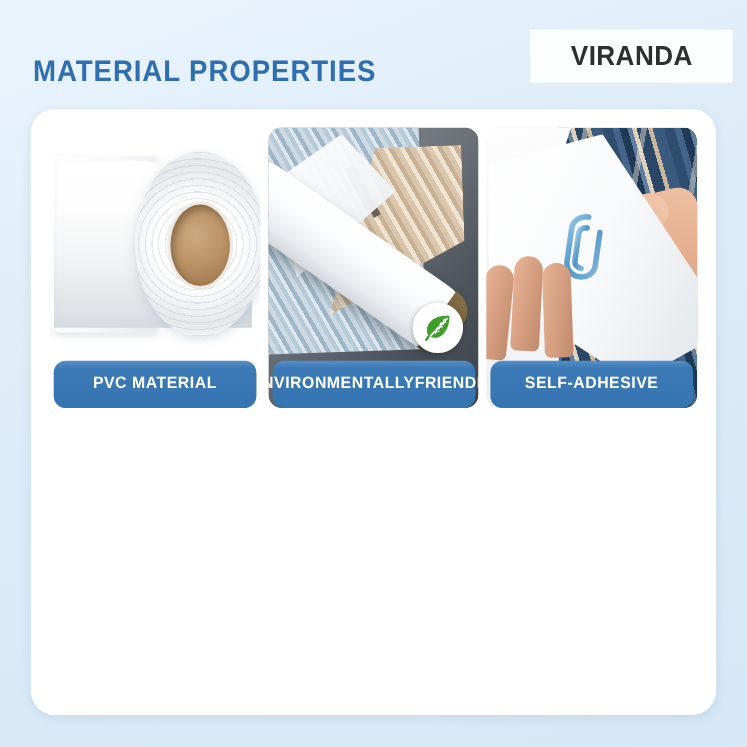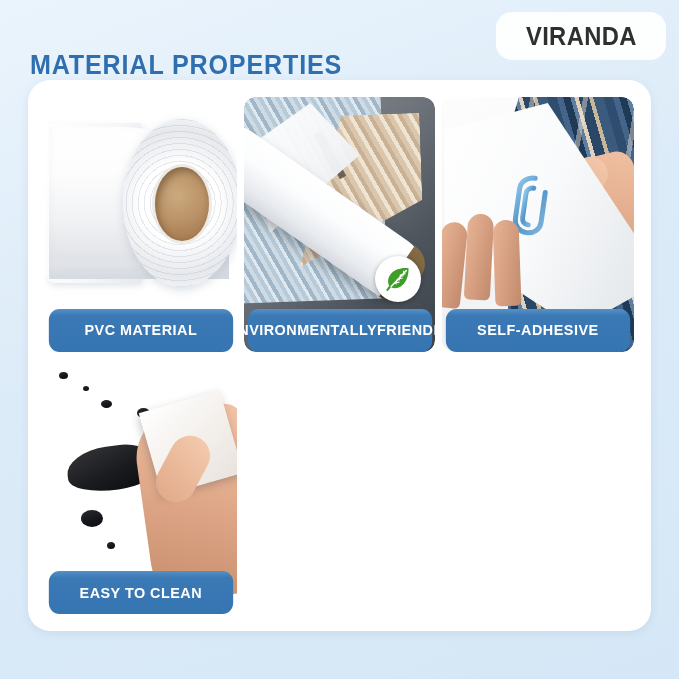--- a/index.html
+++ b/index.html
@@ -34,40 +34,39 @@
     letter-spacing: 0.9px;
     color: #2f6fb0;
     text-transform: uppercase;
     transform: scaleX(0.93);
     transform-origin: left center;
     white-space: nowrap;
   }
 
   #brand-logo {
     position: absolute;
-    right: 13px; top: 12px;
-    width: 170px; height: 48px;
+    right: 13px; top: 27px;
+    width: 184px; height: 48px;
     background: #fdfefe;
     display: flex;
     align-items: center;
     justify-content: center;
-    border-radius: 16px;
   }
   #brand-name {
     font-size: 25px;
     font-weight: bold;
     letter-spacing: 0.4px;
     color: #2f2f2f;
     transform: scaleX(0.95);
   }
 
   
   #card {
     position: absolute;
-    left: 28px; top: 80px;
+    left: 28px; top: 99px;
     width: 623px; height: 551px;
     background: #ffffff;
     border-radius: 22px;
     box-shadow: 0 2px 8px rgba(120,150,180,0.16);
     padding-left: 20px;
   }
 
   #grid {
     position: absolute;
     left: 17px; top: 17px;
@@ -550,32 +549,17 @@
           <div class="adh-hand-l">
             <div class="finger" style="left:2px;  top:18px; transform:rotate(6deg);"></div>
             <div class="finger" style="left:30px; top:10px; transform:rotate(3deg);"></div>
             <div class="finger" style="left:58px; top:16px; transform:rotate(-2deg);"></div>
           </div>
         </div>
         <div class="tile-label">SELF-ADHESIVE</div>
       </div>
 
 
-      <div class="tile">
-        <div class="tile-photo" id="photo-clean">
-          <div class="stain" style="left:14px; top:12px; width:9px;  height:7px;"></div>
-          <div class="stain" style="left:38px; top:26px; width:6px;  height:5px;"></div>
-          <div class="stain" style="left:56px; top:40px; width:11px; height:8px;"></div>
-          <div class="stain" style="left:92px; top:48px; width:13px; height:10px;"></div>
-          <div class="stain" style="left:36px; top:150px;width:22px; height:17px;"></div>
-          <div class="stain" style="left:62px; top:182px;width:8px;  height:7px;"></div>
-          <div class="stain-big"></div>
-          <div class="clean-hand"></div>
-          <div class="cloth"></div>
-          <div class="clean-thumb"></div>
-        </div>
-        <div class="tile-label">EASY TO CLEAN</div>
-      </div>
 
 
     </div>
   </div>
 </div>
 
 </body></html>

